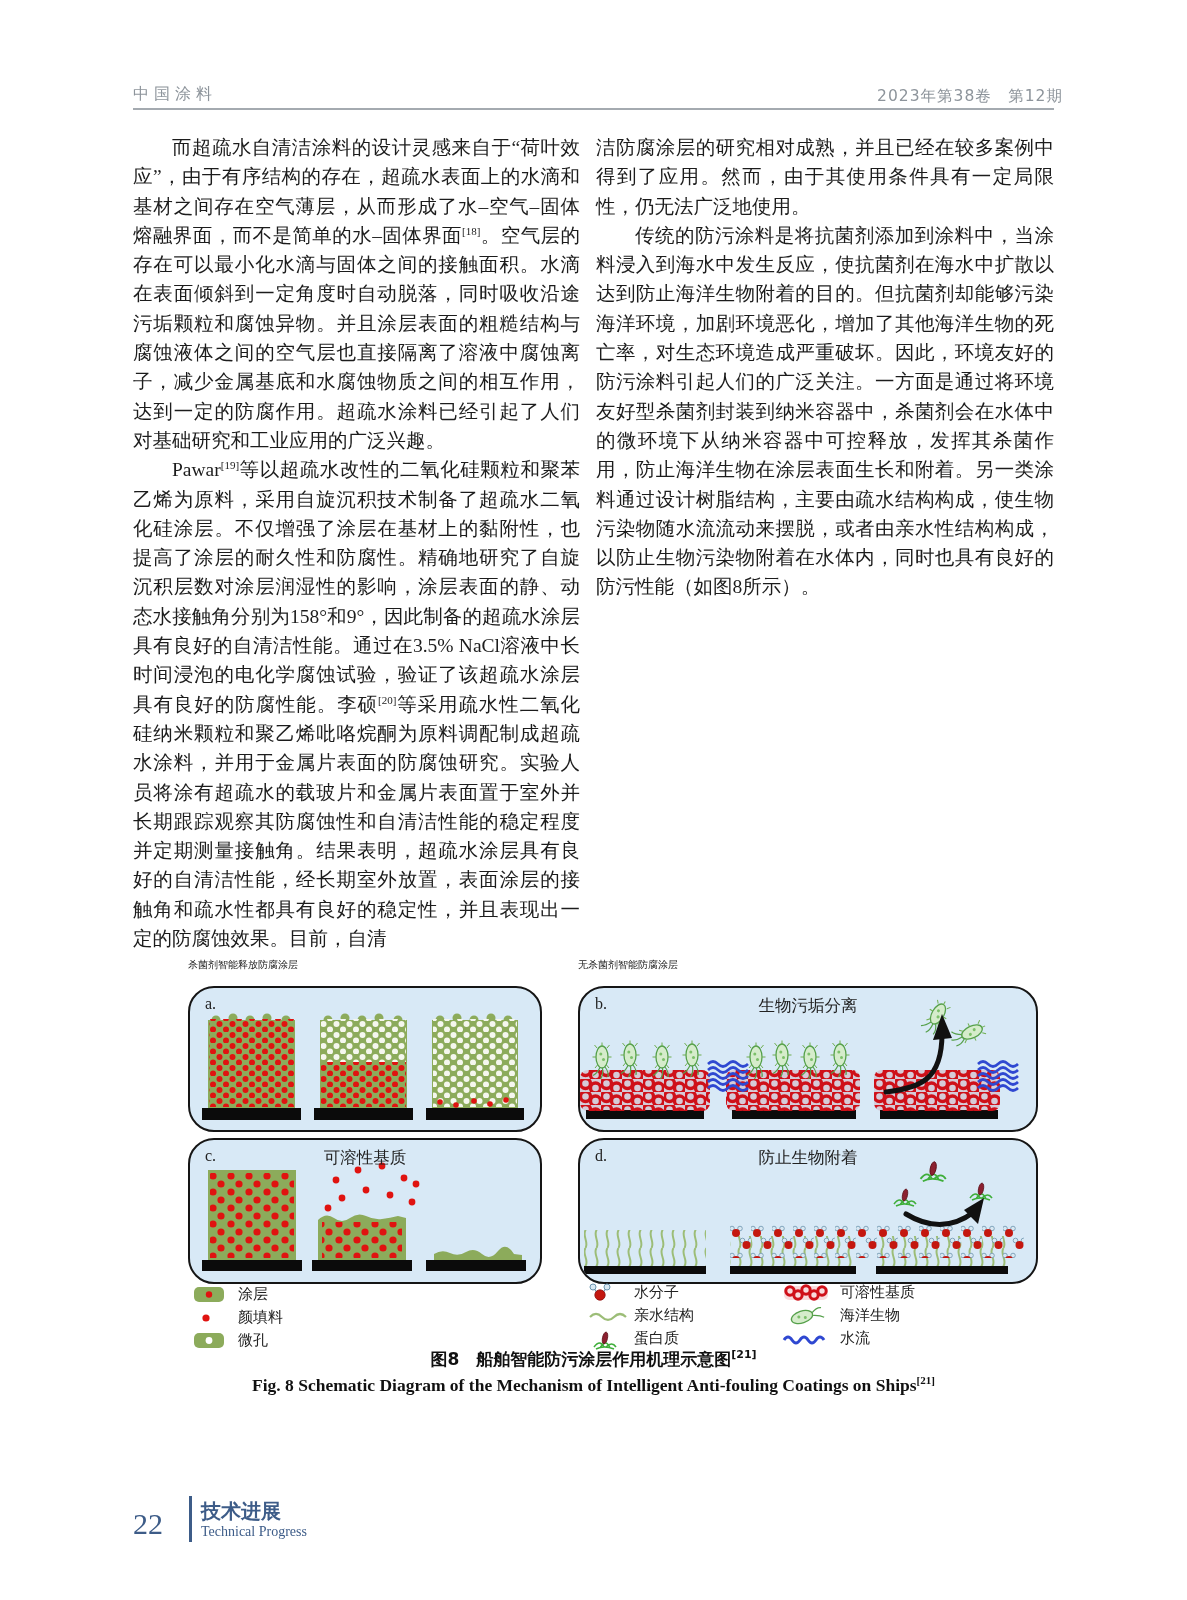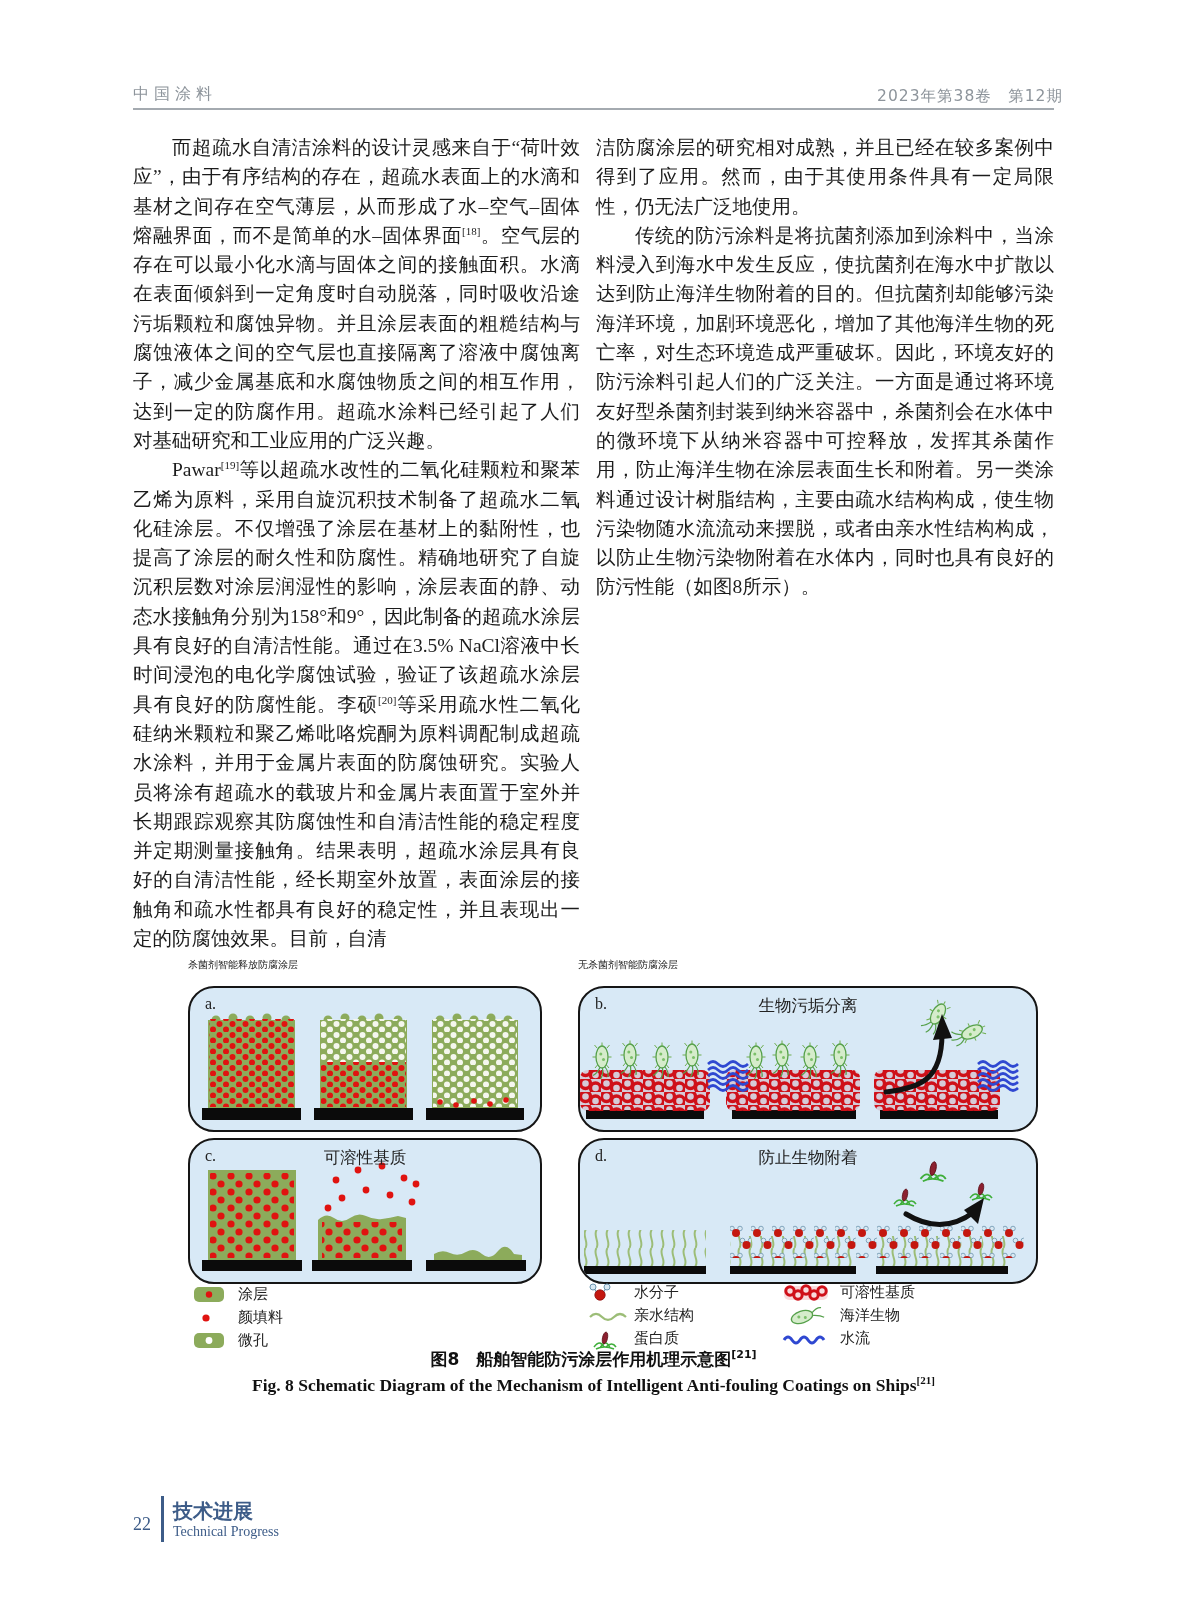--- a/index.html
+++ b/index.html
@@ -33,21 +33,21 @@
   .legend{position:absolute;font-family:"Liberation Serif",serif;font-size:15px;color:#222;}
   .lrow{display:flex;align-items:center;height:23px;}
   .lrow .ic{width:46px;display:flex;justify-content:flex-start;align-items:center;}
   
   #caption-cn{left:0;top:1348px;width:1187px;text-align:center;
               font-family:"DejaVu Sans",sans-serif;font-weight:bold;font-size:17px;color:#111;}
   #caption-en{left:0;top:1375px;width:1187px;text-align:center;
               font-family:"Liberation Serif",serif;font-weight:bold;font-size:17.5px;color:#111;}
   
   #footer{left:133px;top:1496px;display:flex;align-items:center;color:#3d5c88;}
-  #footer .pgnum{font-size:18px;font-family:"Liberation Serif",serif;margin-right:10px;margin-top:10px;}
+  #footer .pgnum{font-size:30px;font-family:"Liberation Serif",serif;margin-right:26px;margin-top:10px;}
   #footer .bar{width:3px;height:46px;background:#3d5c88;margin-right:9px;}
   #footer .cn{font-family:"DejaVu Sans",sans-serif;font-weight:bold;font-size:20px;line-height:24px;}
   #footer .en{font-family:"Liberation Serif",serif;font-size:14px;line-height:17px;}
 </style>
 </head>
 <body>
 
 <div id="page">
 
   <div class="abs" id="hdr-journal">中国涂料</div>

